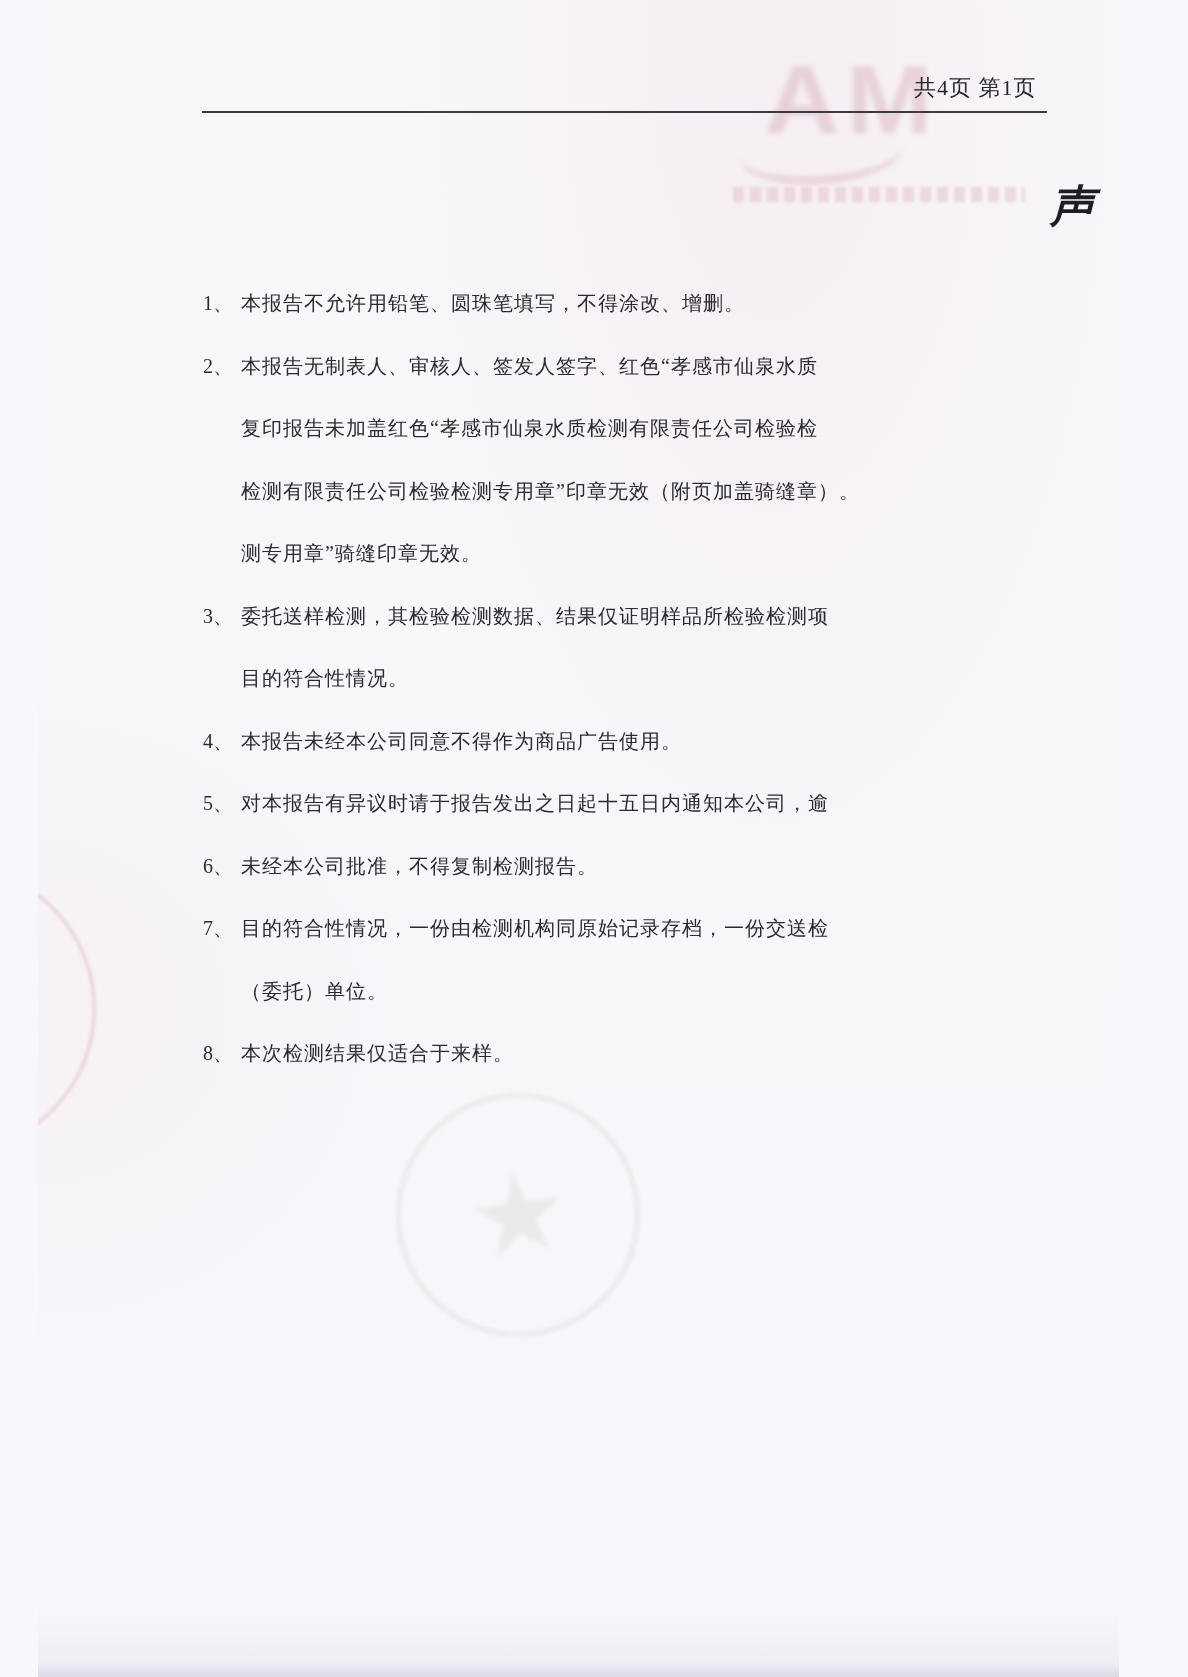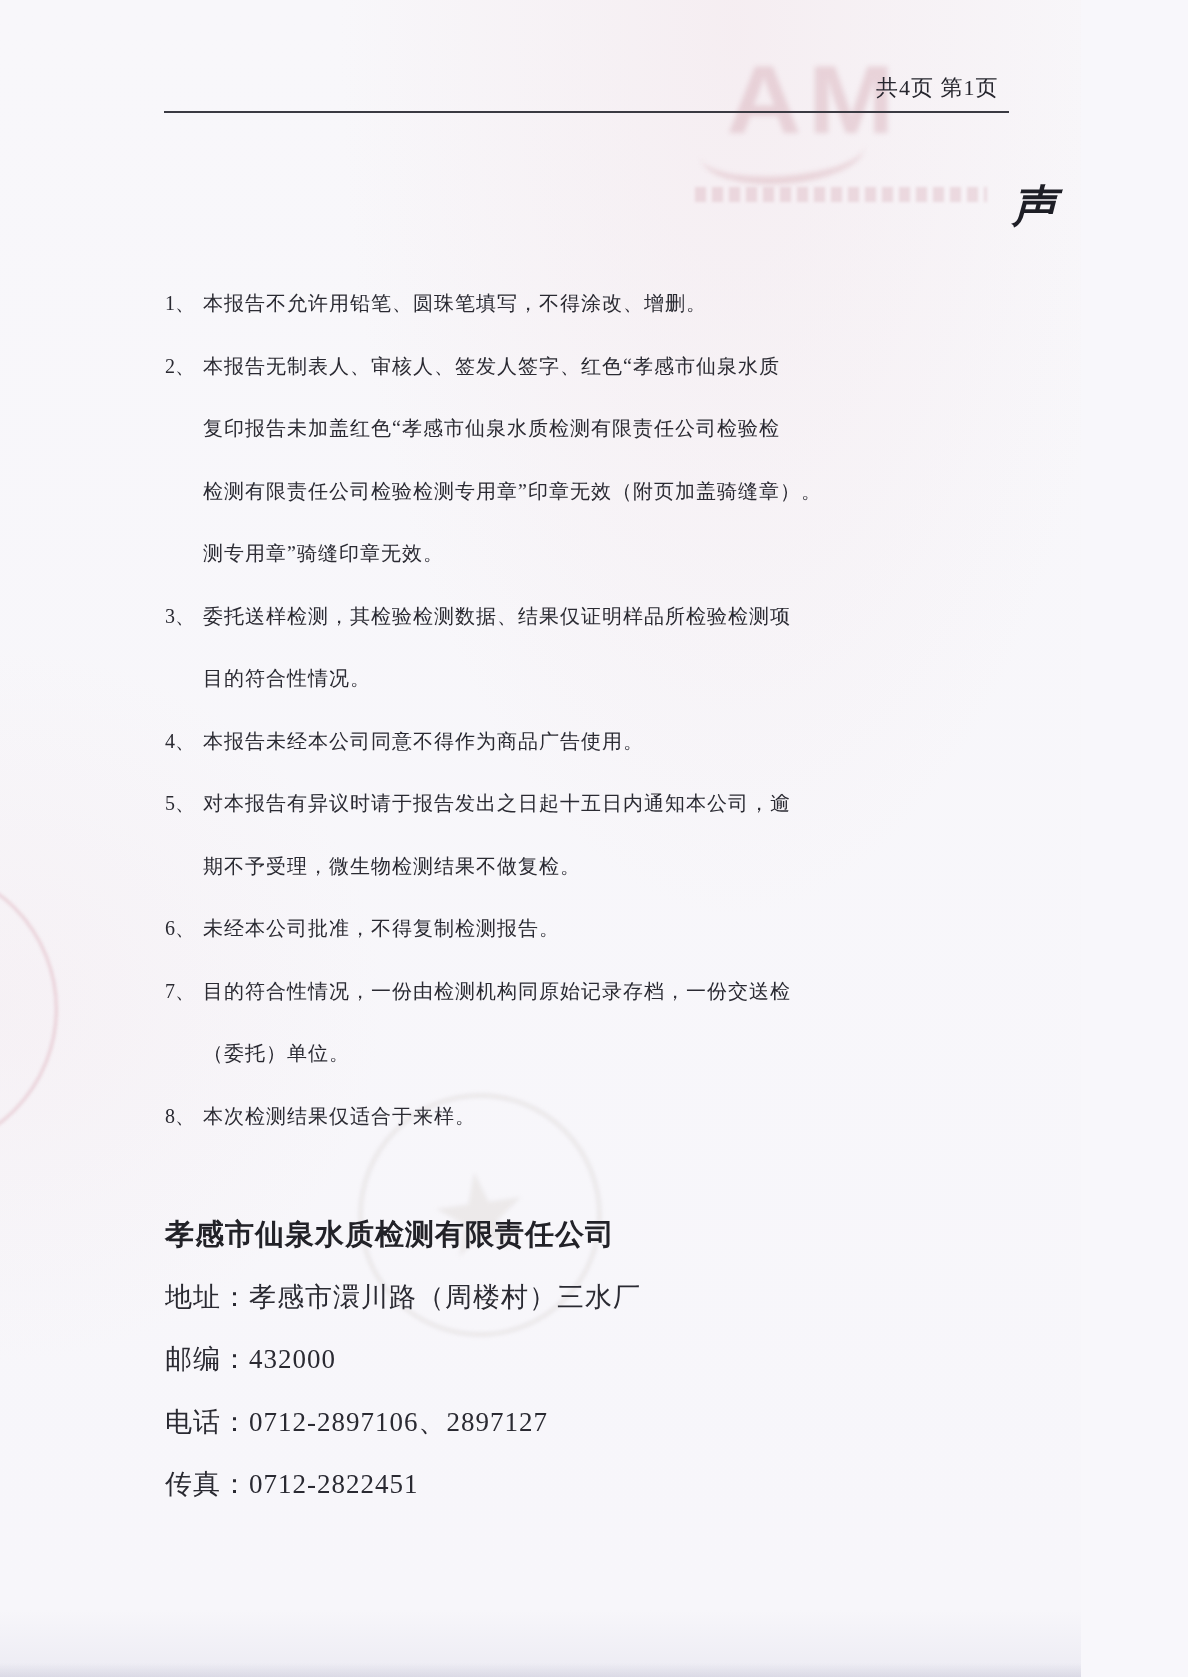--- a/index.html
+++ b/index.html
@@ -11,20 +11,21 @@
   }
   .page{
     position:relative;
     width:1081px;height:1677px;
     background:
       radial-gradient(ellipse at 68% 2%, rgba(242,226,231,.45), transparent 38%),
       radial-gradient(ellipse at 0% 60%, rgba(242,228,233,.30), transparent 25%),
       linear-gradient(#f8f7fa,#f7f6fa 96%,#ecebf3);
     color:#2a2a32;
     overflow:hidden;
+    margin-left:38px;
   }
   
   .wm{position:absolute;pointer-events:none;}
   .wm-logo-letters{
     left:733px;top:52px;
     font-family:"Liberation Sans","DejaVu Sans",sans-serif;
     font-weight:700;font-size:96px;line-height:96px;
     letter-spacing:6px;
     color:rgba(206,152,163,.34);
     filter:blur(2.5px);
@@ -159,44 +160,34 @@
       <span>目的符合性情况。</span>
     </div>
 
     <div class="li">
       <span class="num">4、</span><span>本报告未经本公司同意不得作为商品广告使用。</span>
     </div>
 
     <div class="li">
       <span class="num">5、</span><span>对本报告有异议时请于报告发出之日起十五日内通知本公司，逾</span>
     </div>
-    <div class="li cont">
-      <span>期不予受理，微生物检测结果不做复检。</span>
-    </div>
 
     <div class="li">
       <span class="num">6、</span><span>未经本公司批准，不得复制检测报告。</span>
     </div>
 
     <div class="li">
       <span class="num">7、</span><span>目的符合性情况，一份由检测机构同原始记录存档，一份交送检</span>
     </div>
     <div class="li cont">
       <span>（委托）单位。</span>
     </div>
 
     <div class="li">
       <span class="num">8、</span><span>本次检测结果仅适合于来样。</span>
     </div>
 
   </div>
 
-  <div class="company">
-    <div class="row name">孝感市仙泉水质检测有限责任公司</div>
-    <div class="row">地址：孝感市澴川路（周楼村）三水厂</div>
-    <div class="row">邮编：432000</div>
-    <div class="row">电话：0712-2897106、2897127</div>
-    <div class="row">传真：0712-2822451</div>
-  </div>
 
   <div class="wm scan-bottom-edge"></div>
 
 </div>
 
 </body></html>

